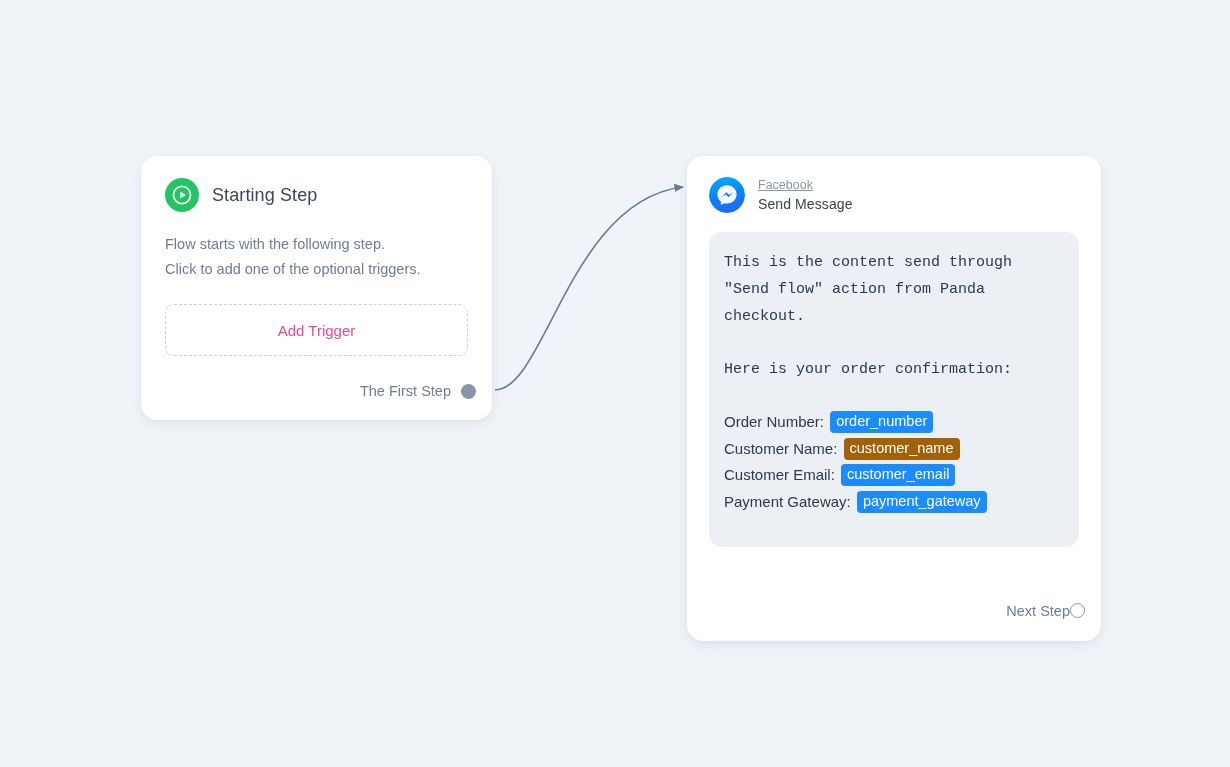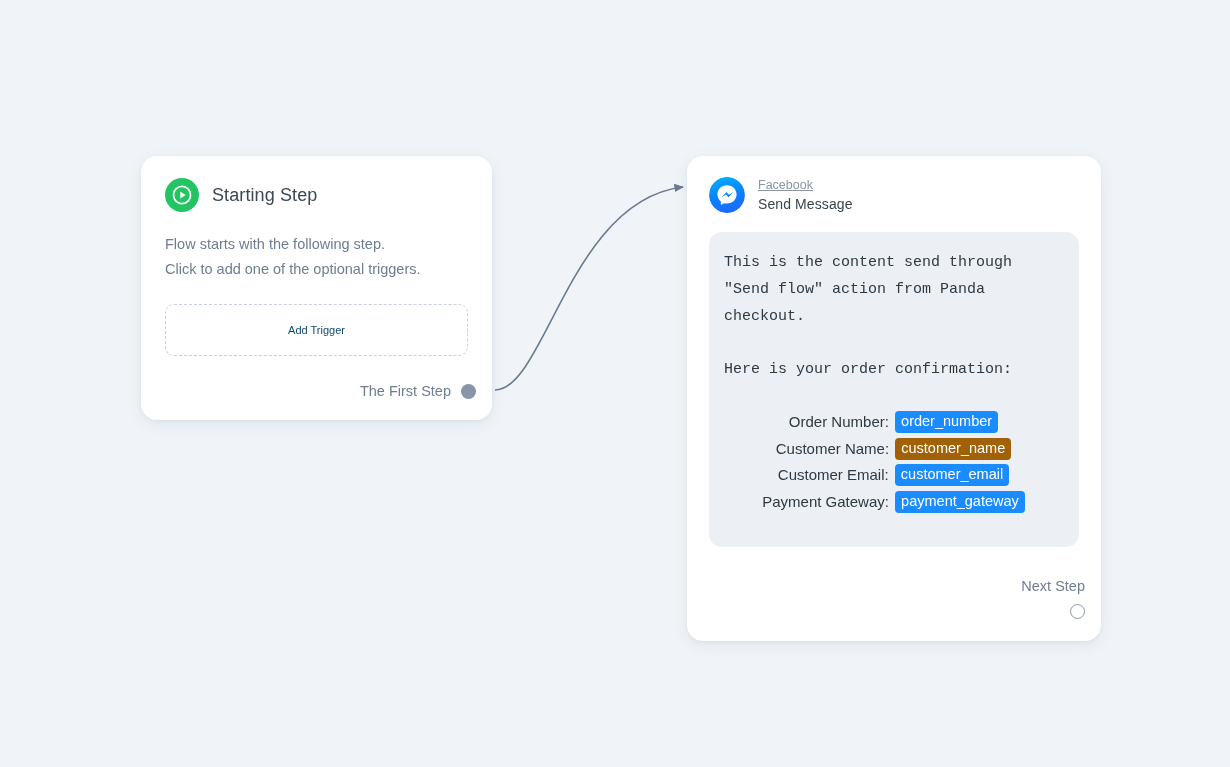--- a/index.html
+++ b/index.html
@@ -86,22 +86,22 @@
   .start-desc div { white-space: nowrap; }
 
   .add-trigger-btn {
     margin-top: 22px;
     height: 52px;
     border: 1px dashed #c7d0dd;
     border-radius: 9px;
     display: flex;
     align-items: center;
     justify-content: center;
-    font-size: 11px;
-    color: #0c4a6e;
+    font-size: 15px;
+    color: #ec4899;
     background: transparent;
     cursor: pointer;
     box-sizing: border-box;
   }
 
   .port-row {
     position: absolute;
     right: 0px;
     bottom: 21px;
     display: flex;
@@ -188,21 +188,20 @@
   .bubble-para {
     font-size: 15px;
     line-height: 27px;
     color: #2e3944;
     font-family: Liberation Mono, monospace;
   }
   .bubble-para.spacer { height: 26px; }
 
   .bubble-rows {
     margin-top: 0px;
-    text-align: center;
   }
 
   .bubble-row {
     font-size: 15px;
     line-height: 26.5px;
     color: #2e3944;
     white-space: nowrap;
     display: block;
   }
 
@@ -216,23 +215,21 @@
     line-height: 19px;
     vertical-align: 1px;
     margin-left: 2px;
   }
 
   .next-port-row {
     position: absolute;
     right: 16px;
     bottom: 22px;
     display: flex;
-    align-items: flex-end;
-    gap: 10px;
-    flex-direction: column;
+    align-items: flex-start;
   }
 </style>
 </head>
 <body>
 
 <div id="canvas">
 
   <svg id="connector-layer" viewBox="0 0 1230 767" width="1230" height="767">
     <defs>
       <marker id="arrowhead" markerWidth="7" markerHeight="7" refX="5.4" refY="3" orient="auto" markerUnits="strokeWidth">

